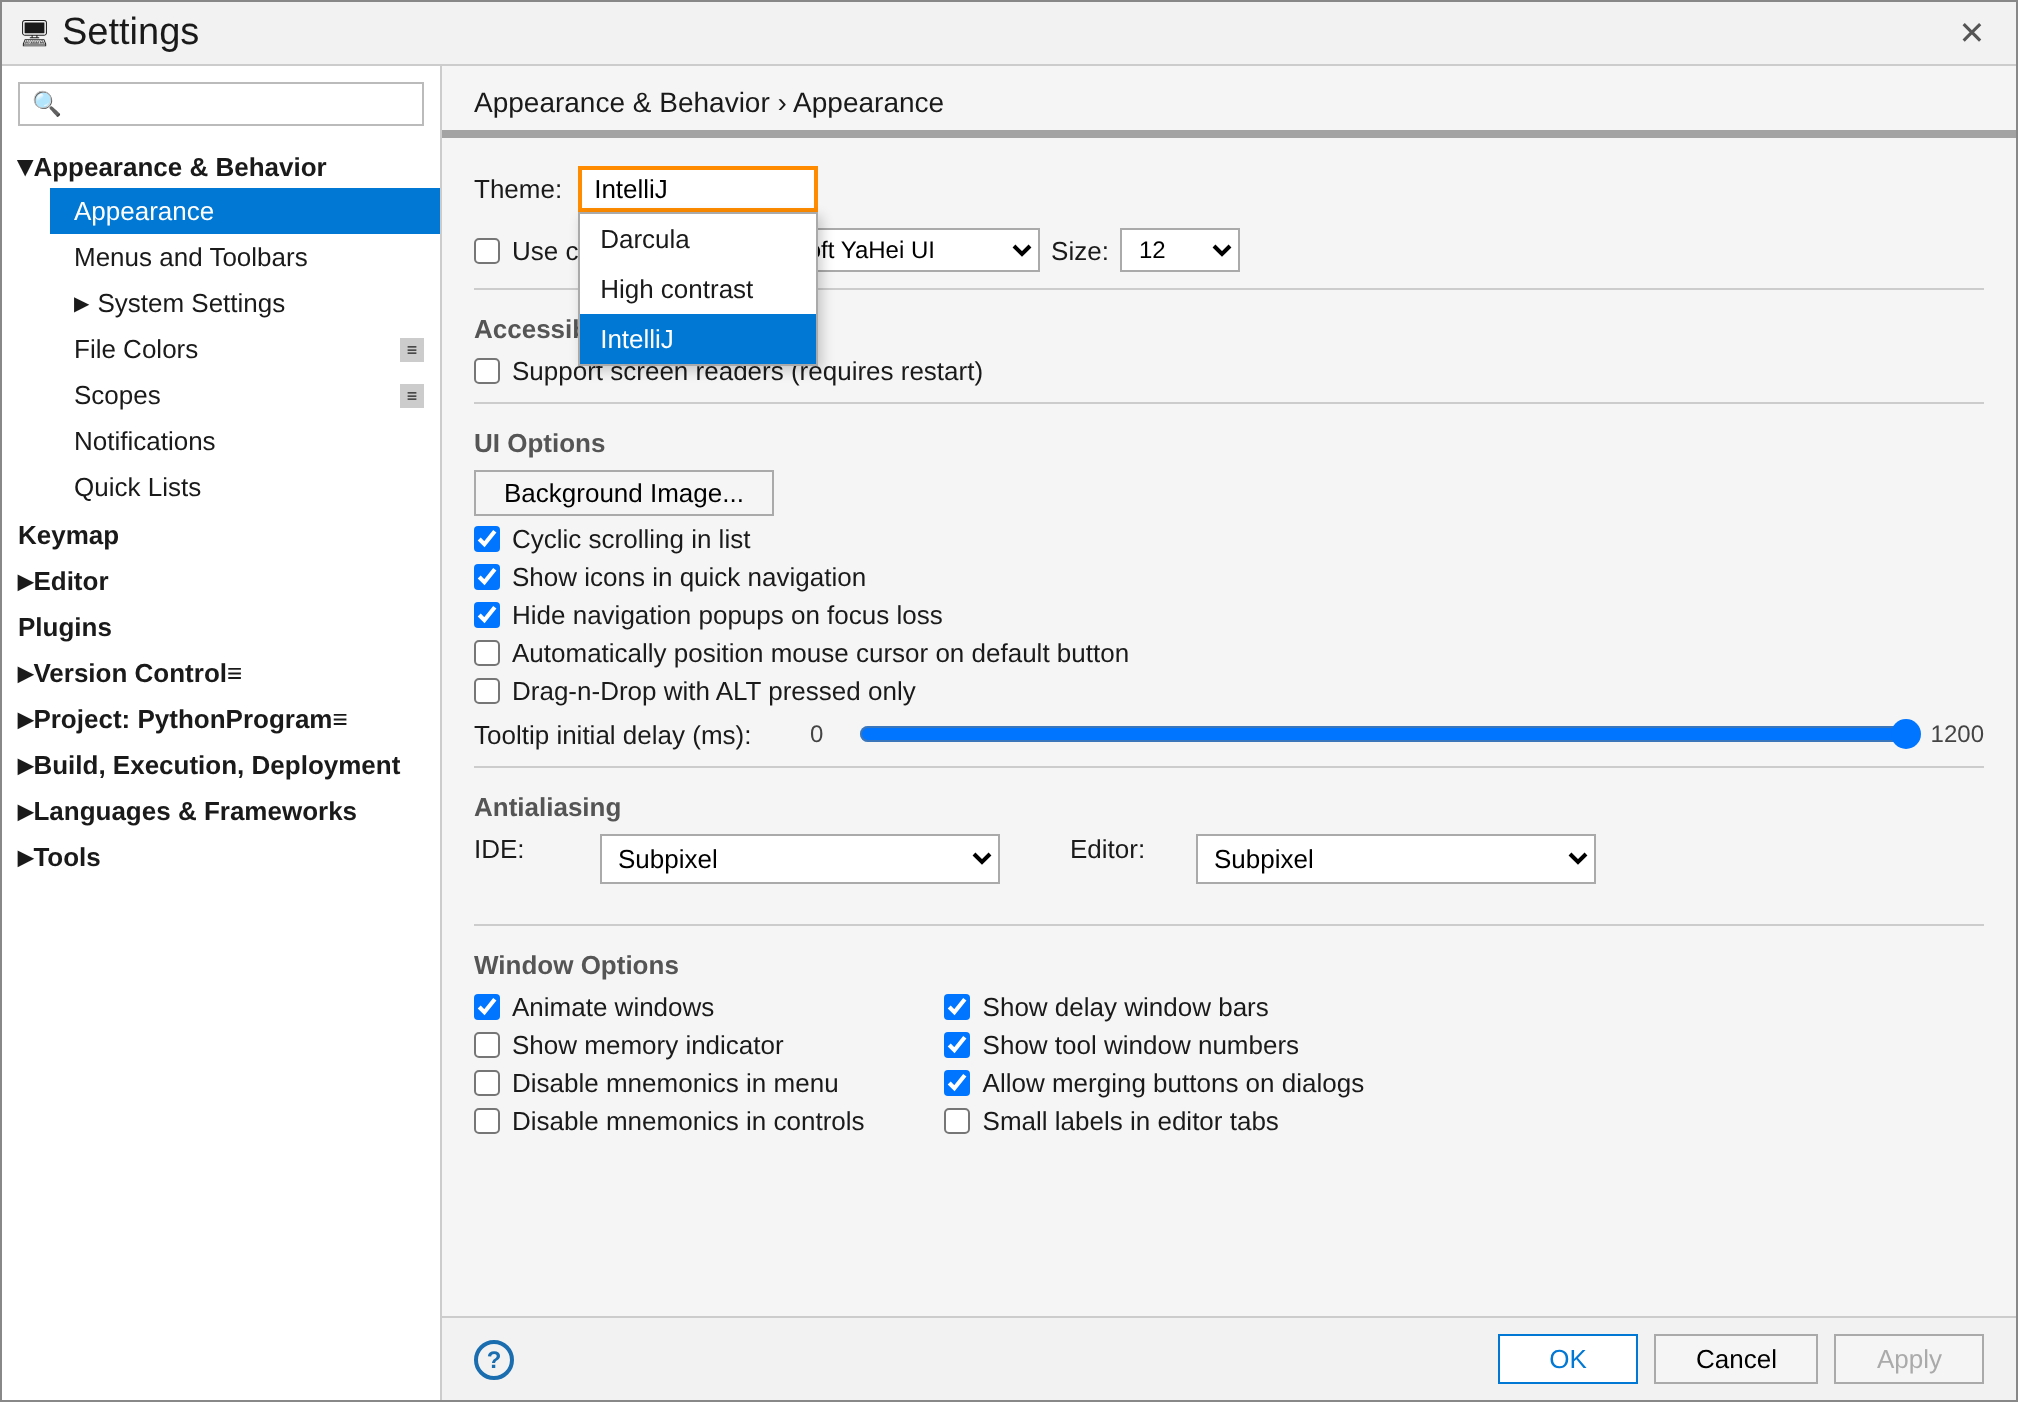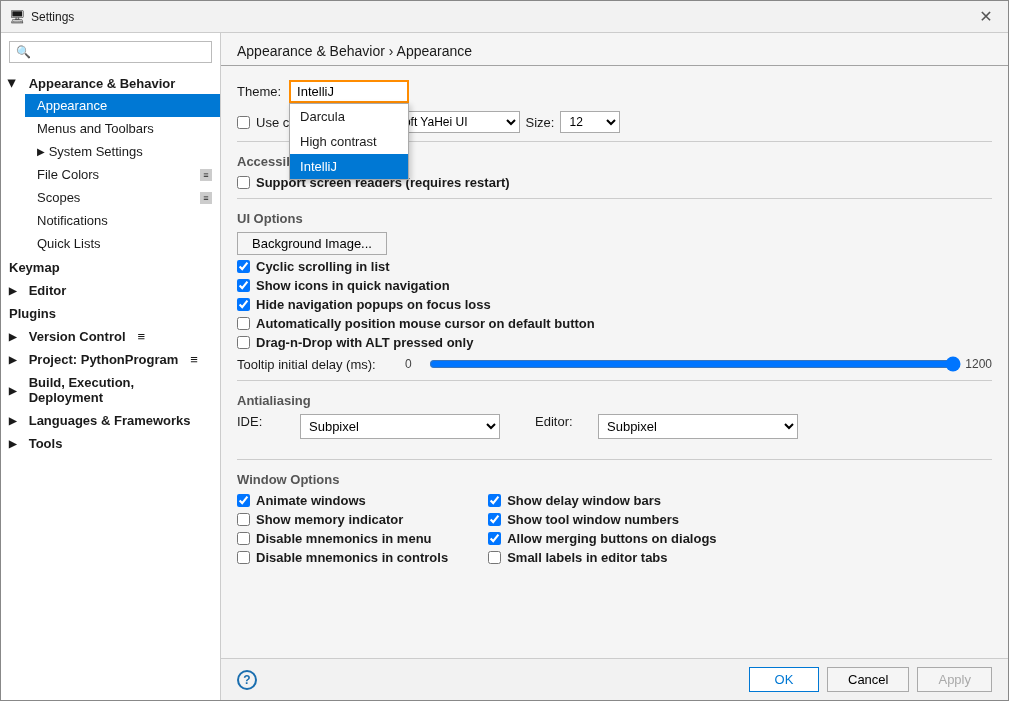--- a/index.html
+++ b/index.html
@@ -26,21 +26,21 @@
       padding: 0 8px;
       border-bottom: 1px solid #ccc;
       user-select: none;
     }
     .titlebar-icon {
       width: 16px;
       height: 16px;
       margin-right: 6px;
     }
     .titlebar-title {
-      font-size: 12px;
+      font-size: 19px;
       color: #1a1a1a;
       flex: 1;
     }
     .titlebar-close {
       width: 28px;
       height: 28px;
       display: flex;
       align-items: center;
       justify-content: center;
       cursor: pointer;
@@ -90,21 +90,21 @@
     .sidebar-item.selected {
       background: #0078d4;
       color: #fff;
     }
     .sidebar-group {
       font-weight: bold;
       padding: 5px 8px 3px 8px;
       cursor: pointer;
       display: flex;
       align-items: center;
-      gap: 12px;
+      gap: 0;
     }
     .sidebar-group.expanded .chevron { transform: rotate(90deg); }
     .chevron {
       display: inline-block;
       font-size: 10px;
       transition: transform 0.1s;
     }
     .indent-1 { padding-left: 24px; }
     
     .sidebar-item .indicator {
@@ -123,21 +123,21 @@
       display: flex;
       flex-direction: column;
       background: #f5f5f5;
       overflow: hidden;
     }
     .panel-header {
       padding: 10px 16px 6px 16px;
       font-size: 14px;
       font-weight: normal;
       color: #1a1a1a;
-      border-bottom: 1px solid #a3a3a3;
+      border-bottom: 4px solid #a3a3a3;
       background: #f5f5f5;
     }
     .panel-body {
       flex: 1;
       overflow-y: auto;
       padding: 10px 16px;
     }
     .section-row {
       display: flex;
       align-items: center;
@@ -194,21 +194,21 @@
       border: none;
       border-top: 1px solid #ccc;
       margin: 8px 0;
     }
     .row {
       display: flex;
       align-items: center;
       gap: 6px;
       margin-bottom: 4px;
     }
-    .row label { font-size: 13px; font-weight: bold; }
+    .row label { font-size: 13px; }
     input[type=checkbox] {
       width: 13px;
       height: 13px;
       cursor: pointer;
     }
     .font-select {
       padding: 2px 4px;
       border: 1px solid #aaa;
       background: #fff;
       font-size: 12px;

